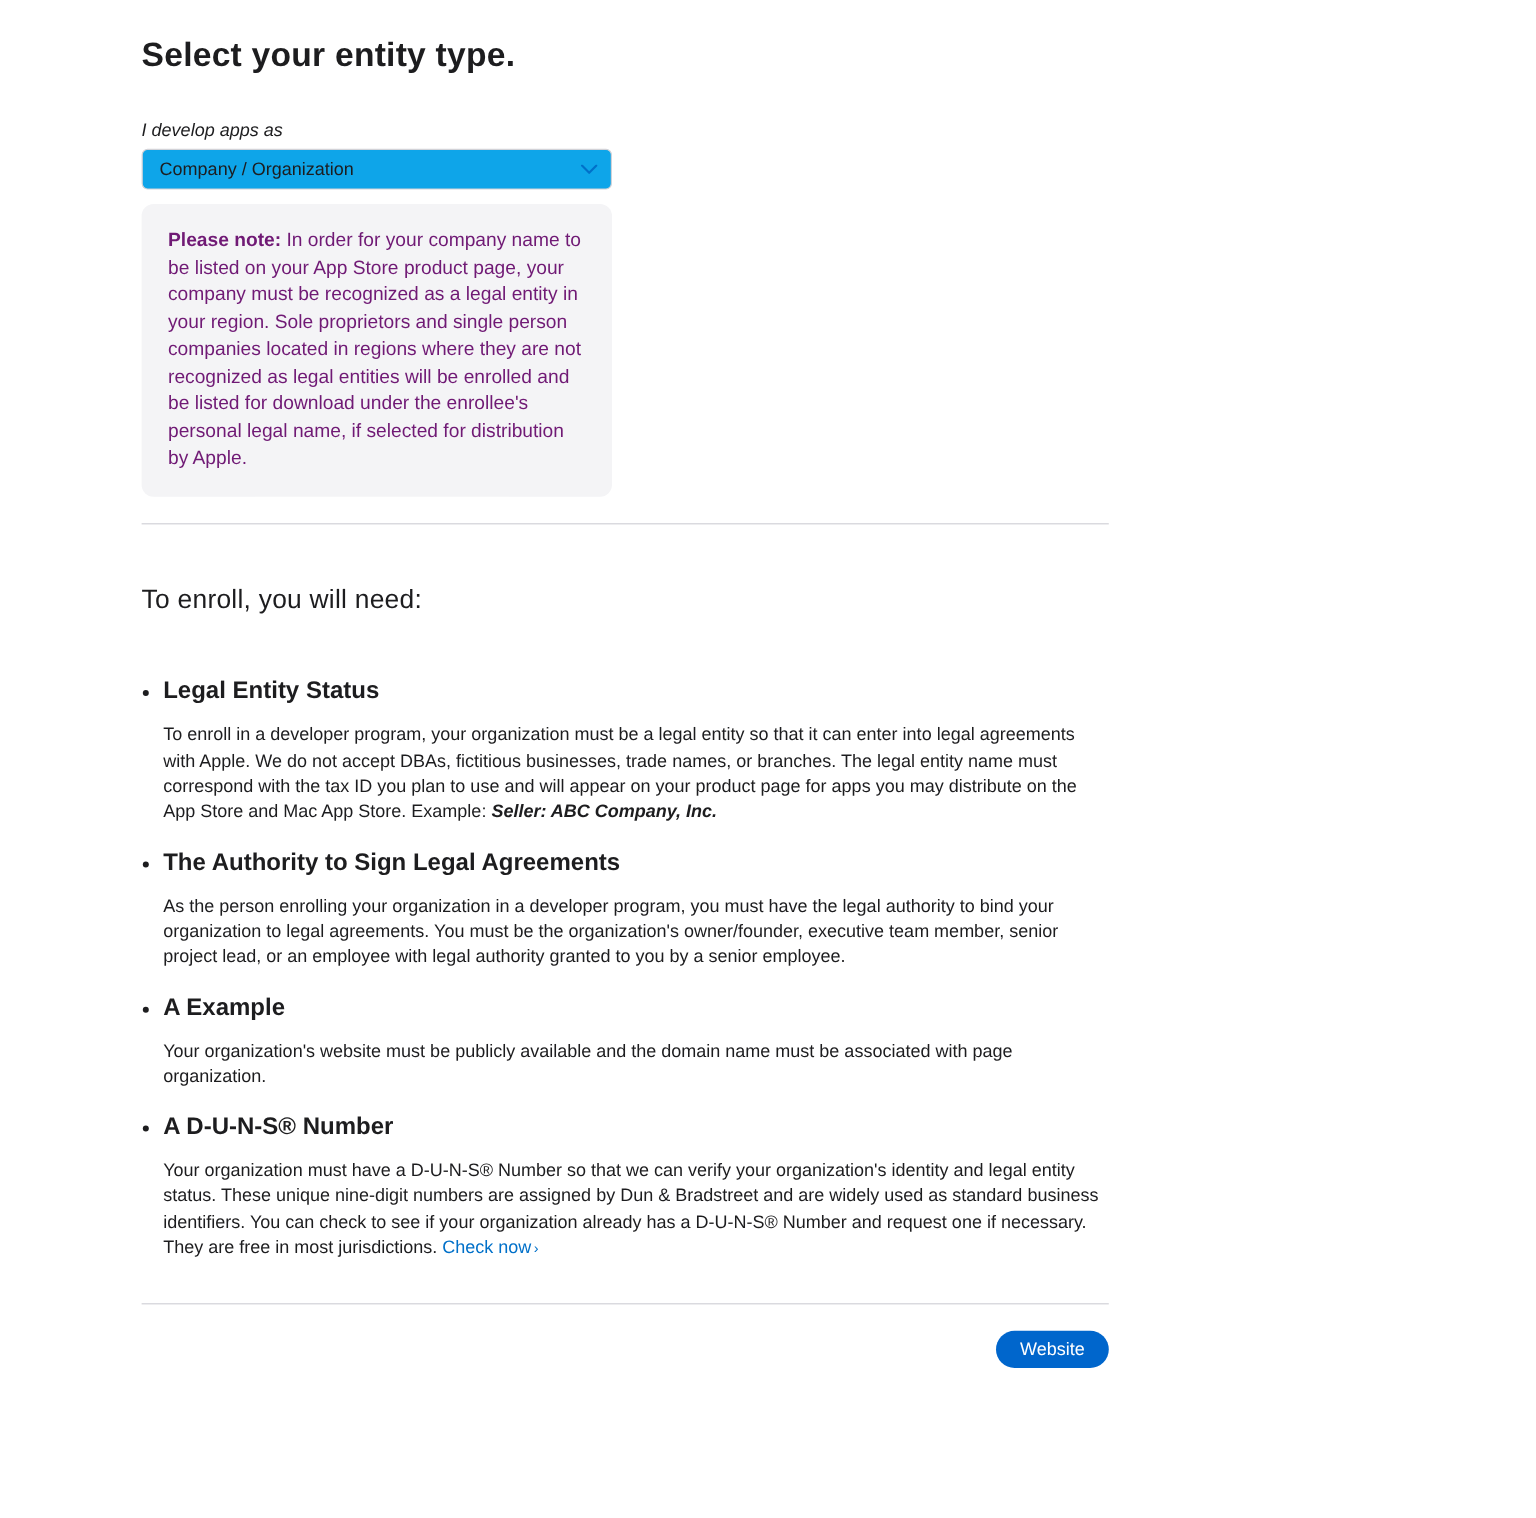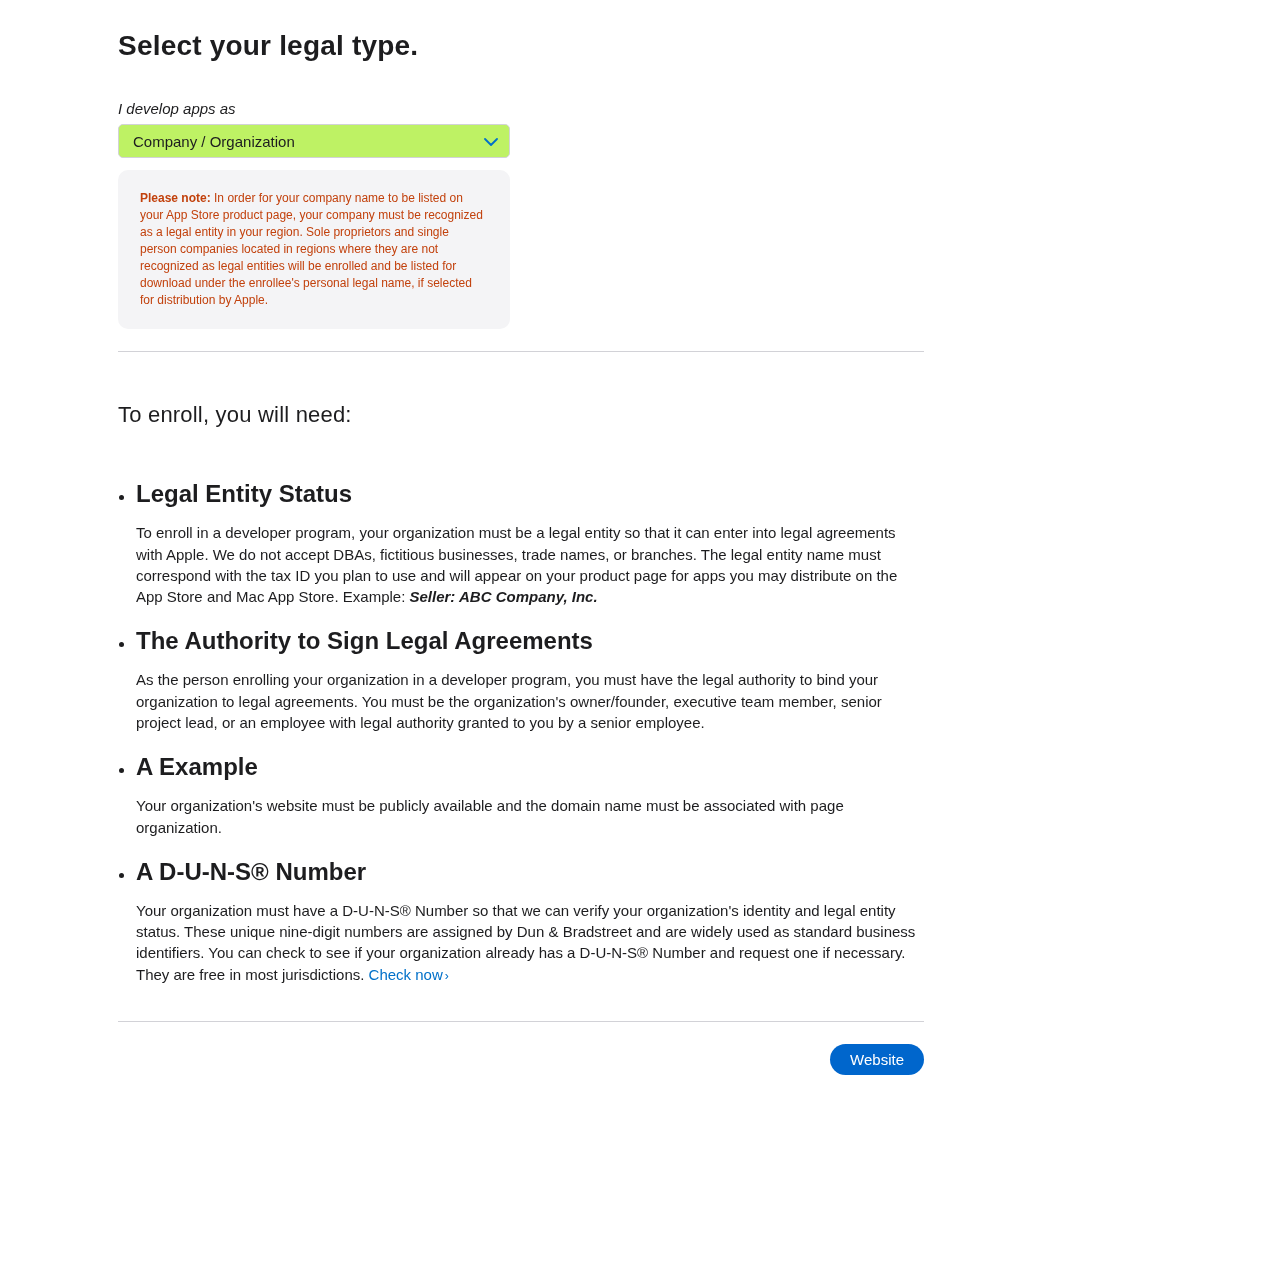--- a/index.html
+++ b/index.html
@@ -36,40 +36,40 @@
       width: 392px;
       margin-bottom: 12px;
     }
     .select-box {
       width: 100%;
       height: 34px;
       border: 1px solid #d2d2d7;
       border-radius: 5px;
       padding: 0 36px 0 14px;
       font-size: 15px;
-      background: #bef264;
+      background: #0ea5e9;
       display: flex;
       align-items: center;
       cursor: pointer;
     }
     .chevron {
       position: absolute;
       right: 12px;
       top: 50%;
       transform: translateY(-50%);
       pointer-events: none;
     }
     .note-box {
       width: 392px;
       background: #f4f4f6;
       border-radius: 10px;
       padding: 20px 22px;
-      font-size: 12px;
+      font-size: 16px;
       line-height: 1.42;
-      color: #c2410c;
+      color: #701a75;
     }
     .note-box .note-label {
       font-weight: 600;
     }
     hr.divider {
       border: none;
       border-top: 1px solid #d2d2d7;
       margin: 22px 0 50px;
       width: 806px;
     }
@@ -83,21 +83,21 @@
       list-style: disc;
       padding-left: 18px;
     }
     ul.requirements > li {
       margin-bottom: 8px;
     }
     ul.requirements > li::marker {
       font-size: 18px;
     }
     .req-heading {
-      font-size: 24px;
+      font-size: 20px;
       font-weight: 700;
       margin-bottom: 14px;
       display: block;
     }
     .req-body {
       font-size: 15px;
       line-height: 1.42;
       color: #1d1d1f;
       margin-bottom: 20px;
     }
@@ -133,21 +133,21 @@
       padding: 7px 20px;
       font-size: 15px;
       font-weight: 400;
       cursor: pointer;
     }
   </style>
 </head>
 <body>
 
 <div class="container">
-  <h1 class="page-title">Select your legal type.</h1>
+  <h1 class="page-title">Select your entity type.</h1>
 
   <label class="field-label">I develop apps as</label>
 
   <div class="select-wrapper">
     <div class="select-box">
       <span>Company / Organization</span>
     </div>
     <span class="chevron">
       <svg width="14" height="8" viewBox="0 0 14 8" fill="none">
         <path d="M1 1L7 7L13 1" stroke="#0070c9" stroke-width="1.8" stroke-linecap="round" stroke-linejoin="round"></path>

